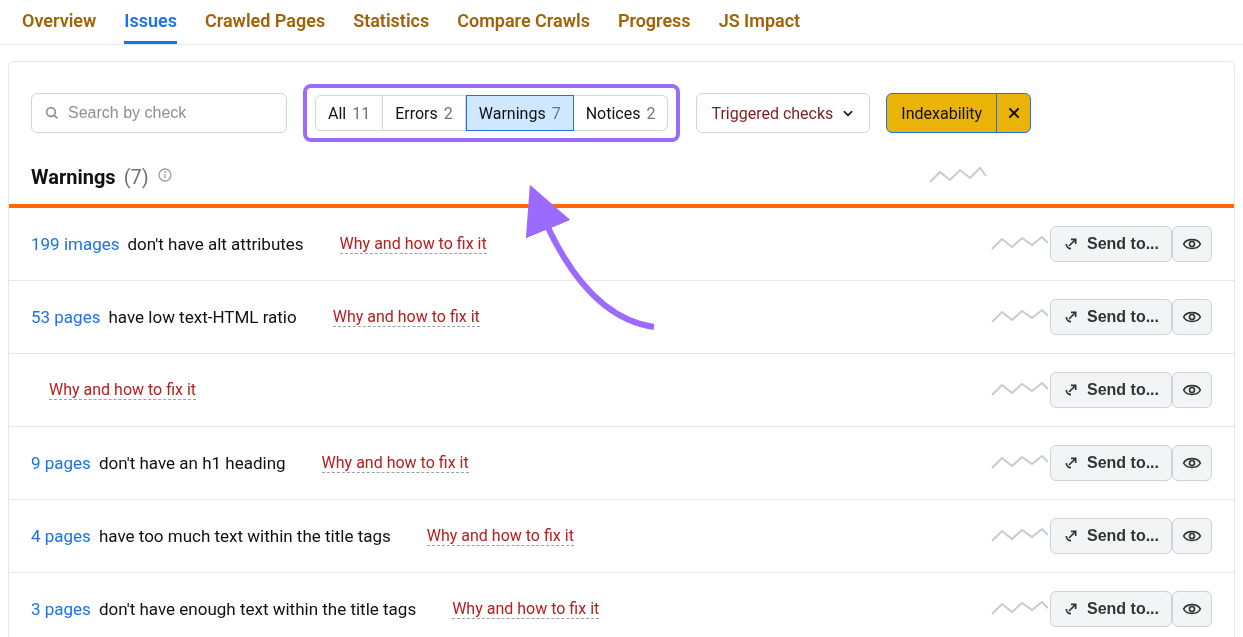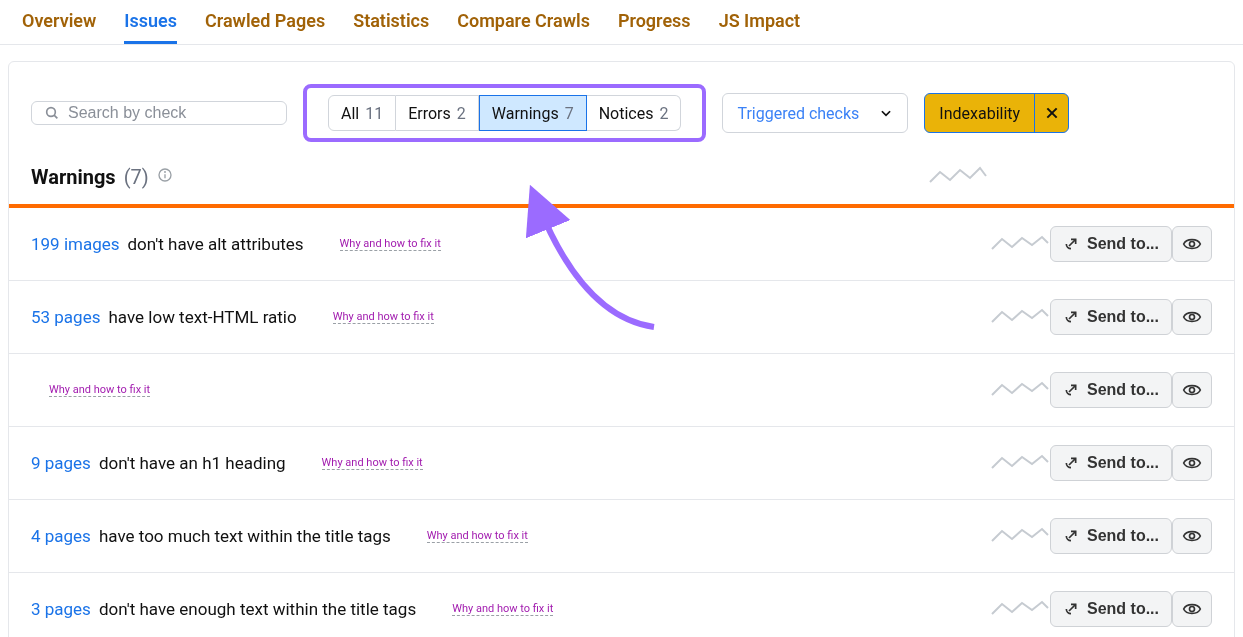--- a/index.html
+++ b/index.html
@@ -8,35 +8,35 @@
     
     .tabs { display: flex; gap: 28px; padding: 10px 22px 0 22px; border-bottom: 1px solid #e5e7eb; }
     .tab { font-size: 18px; font-weight: 600; color: #a16207; padding-bottom: 10px; cursor: pointer; }
     .tab.active { color: #1a73e8; border-bottom: 3px solid #1a73e8; }
 
     
     .panel { margin: 16px 8px 0 8px; border: 1px solid #e5e7eb; border-radius: 6px 6px 0 0; padding: 22px 0 0 0; background: #fff; }
 
     .toolbar { display: flex; align-items: center; gap: 16px; padding: 0 22px 22px 22px; }
 
-    .search { display:flex; align-items:center; gap:8px; width: 256px; height: 24px; padding: 0 12px; border: 1px solid #d1d5db; border-radius: 6px; color:#9aa0a6; }
+    .search { display:flex; align-items:center; gap:8px; width: 256px; height: 40px; padding: 0 12px; border: 1px solid #d1d5db; border-radius: 6px; color:#9aa0a6; }
     .search svg { flex: 0 0 auto; }
     .search input { border:none; outline:none; font-size:16px; width:100%; color:#111; background:transparent; }
     .search input::placeholder { color:#8a8f98; }
 
-    .seg-group-wrap { position:relative; padding:7px 21px; border:4px solid #9b6bff; border-radius:8px; }
+    .seg-group-wrap { position:relative; padding:7px 8px; border:4px solid #9b6bff; border-radius:8px; }
     .seg-group { display:flex; }
     .seg { display:flex; align-items:center; gap:6px; height:36px; padding: 0 12px; border:1px solid #d1d5db; font-size:16px; cursor:pointer; background:#fff; }
     .seg:first-child { border-radius:6px 0 0 6px; }
     .seg:last-child { border-radius:0 6px 6px 0; }
     .seg + .seg { border-left:none; }
     .seg .cnt { color:#6b7280; }
     .seg.active { background:#cfe8ff; border-color:#1a73e8; position:relative; z-index:1; border-left:1px solid #1a73e8; }
 
-    .dropdown { display:flex; align-items:center; gap:20px; height:40px; padding:0 14px; border:1px solid #d1d5db; border-radius:6px; color:#3b82f6; font-size:16px; cursor:pointer; }
+    .dropdown { display:flex; align-items:center; gap:8px; height:40px; padding:0 14px; border:1px solid #d1d5db; border-radius:6px; color:#7f1d1d; font-size:16px; cursor:pointer; }
     .dropdown .chev { color:#111; }
 
     .chip { display:flex; align-items:center; height:40px; border:1px solid #1a73e8; border-radius:6px; overflow:hidden; background:#eab308; }
     .chip .lab { padding:0 14px; font-size:16px; color:#111; }
     .chip .close { width:34px; height:100%; display:flex; align-items:center; justify-content:center; border-left:1px solid #1a73e8; cursor:pointer; }
 
     
     .section-head { display:flex; align-items:center; gap:8px; padding: 0 22px 14px 22px; }
     .section-head .title { font-size:20px; font-weight:700; }
     .section-head .count { font-size:20px; font-weight:400; color:#6b7280; }
@@ -44,21 +44,21 @@
     .section-head .spark-right { margin-left:auto; padding-right:224px; }
 
     .orange-bar { height:4px; background:#ff6b00; width:100%; }
 
     
     .rows { }
     .row { display:flex; align-items:center; padding: 18px 22px; border-bottom:1px solid #e5e7eb; gap:18px; font-size:17px; }
     .row .issue { display:flex; align-items:baseline; gap:8px; flex-wrap:wrap; }
     .row .issue .link-count { color:#1a73e8; cursor:pointer; }
     .row .issue .rest { color:#111; }
-    .fix-link { color:#a21caf; text-decoration:none; border-bottom:1px dashed #9aa0a6; cursor:pointer; margin-left:18px; font-size:11px; white-space:nowrap; }
+    .fix-link { color:#b91c1c; text-decoration:none; border-bottom:1px dashed #9aa0a6; cursor:pointer; margin-left:18px; font-size:16px; white-space:nowrap; }
     .row .right { margin-left:auto; display:flex; align-items:center; }
     .spark { width:60px; height:22px; flex:0 0 auto; }
     .spark path { stroke:#c6cbd1; stroke-width:2; fill:none; }
 
     .btn { display:inline-flex; align-items:center; gap:8px; height:36px; padding:0 12px; border:1px solid #cfd2d6; border-radius:6px; background:#f3f4f5; font-size:16px; font-weight:600; color:#333; cursor:pointer; }
     .iconbtn { display:inline-flex; align-items:center; justify-content:center; width:40px; height:36px; border:1px solid #cfd2d6; border-radius:6px; background:#f3f4f5; cursor:pointer; }
 
     
     .anno { position:absolute; pointer-events:none; }
   </style>

